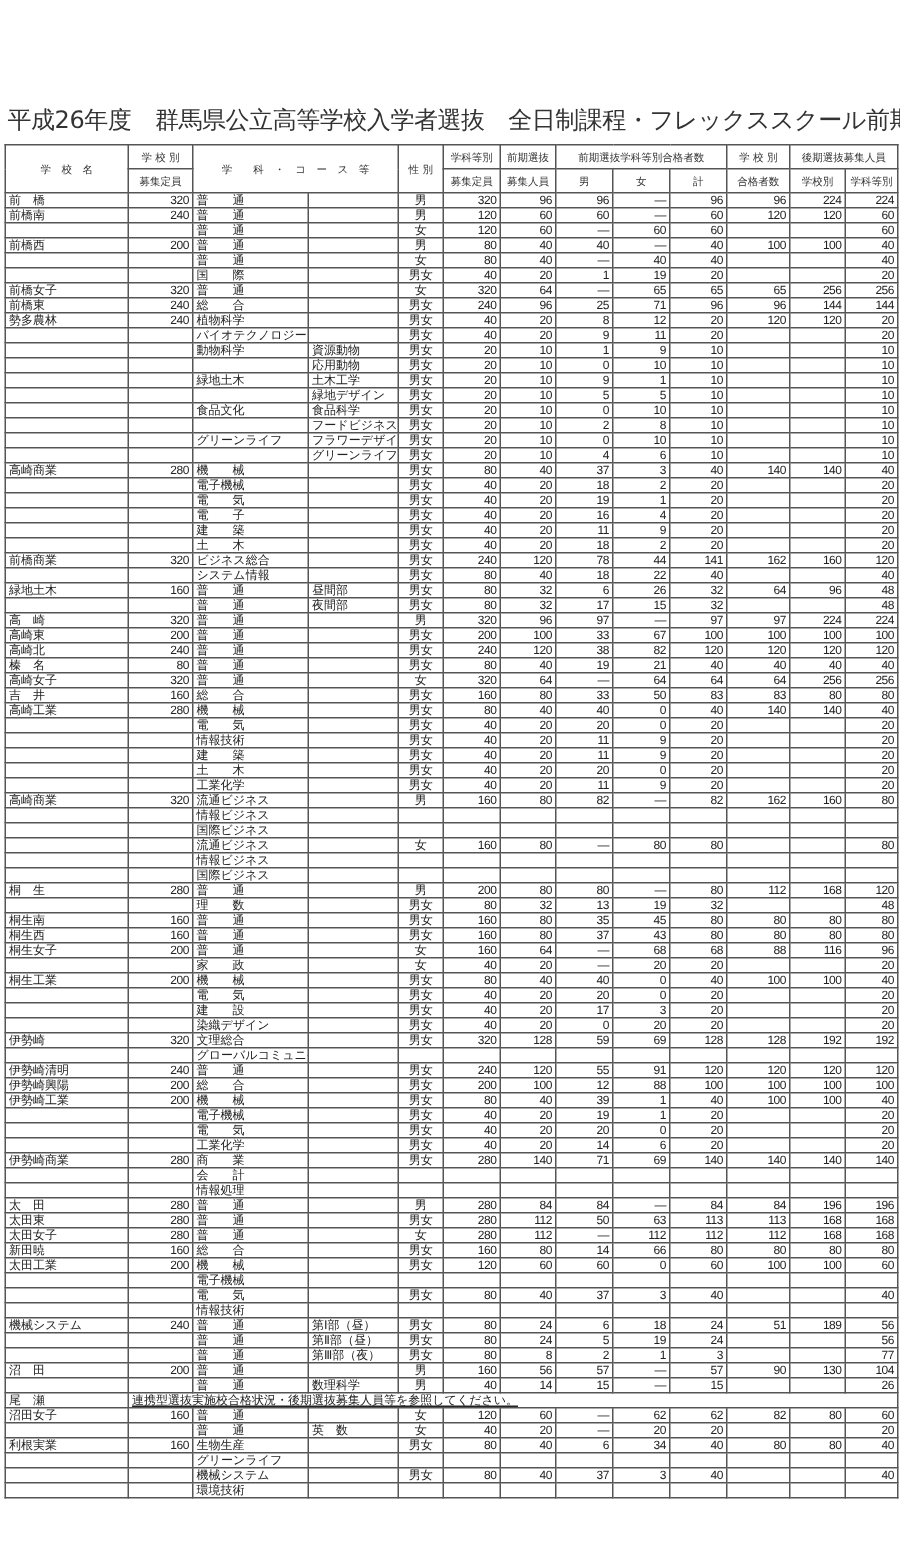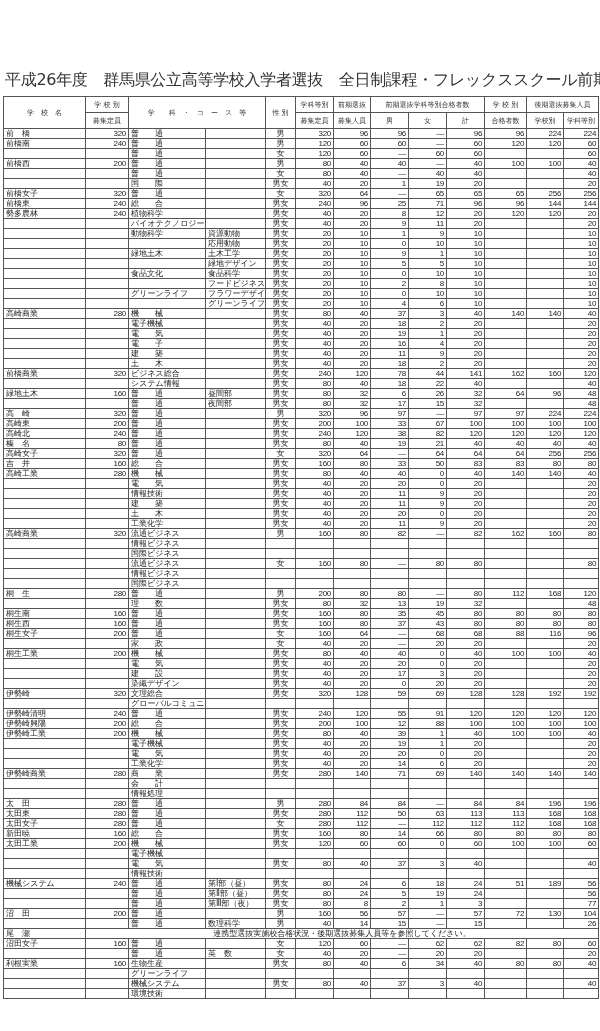--- a/index.html
+++ b/index.html
@@ -6,21 +6,21 @@
   body { width:600px; height:1031px; position:relative; overflow:hidden;
          font-family:"DejaVu Sans", sans-serif; color:#222; }
   .title { position:absolute; left:5px; top:70px; font-size:16px; letter-spacing:-0.3px; white-space:nowrap; color:#333; }
   table.t { position:absolute; left:3px; top:96px; border-collapse:collapse; table-layout:fixed; width:595px; }
   table.t td, table.t th { border:1px solid #555; padding:0 2px; font-size:8px; line-height:9px; height:9px; overflow:hidden; white-space:nowrap; font-weight:normal; }
   table.t th { font-size:7px; color:#333; height:15px; line-height:10px; }
   td.num { text-align:right; font-family:"Liberation Sans", sans-serif; font-size:9.5px; letter-spacing:-0.3px; }
   td.cap { font-size:10px; }
   td.ctr { text-align:center; }
   td.small { font-size:6px; }
-  td.note { text-align:center; font-size:7px; }
+  td.note { font-size:7px;text-decoration:underline; }
   tr.grp td { border-top:1.6px solid #444; }
   td.thick-l { border-left:2px solid #555; }
 </style>
 </head>
 <body>
 
 <div class="title">平成26年度　群馬県公立高等学校入学者選抜　全日制課程・フレックススクール前期選抜合格状況及び後期選抜募集人員等</div>
 
 <table class="t">
   <colgroup>
@@ -1237,21 +1237,21 @@
         <td class="">沼　田</td>
         <td class="num cap thick-l">200</td>
         <td class="">普　　通</td>
         <td class=""></td>
         <td class="ctr">男</td>
         <td class="num thick-l">160</td>
         <td class="num">56</td>
         <td class="num">57</td>
         <td class="num">—</td>
         <td class="num">57</td>
-        <td class="num cap thick-l">72</td>
+        <td class="num cap thick-l">90</td>
         <td class="num cap thick-l">130</td>
         <td class="num">104</td>
       </tr>
       <tr>
         <td class=""></td>
         <td class="num cap thick-l"></td>
         <td class="">普　　通</td>
         <td class="">数理科学</td>
         <td class="ctr">男</td>
         <td class="num thick-l">40</td>

